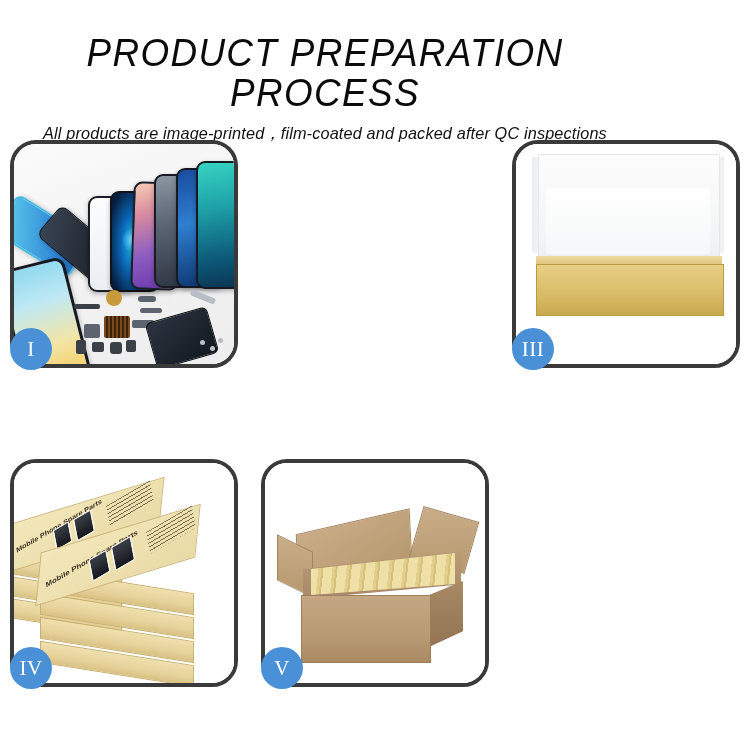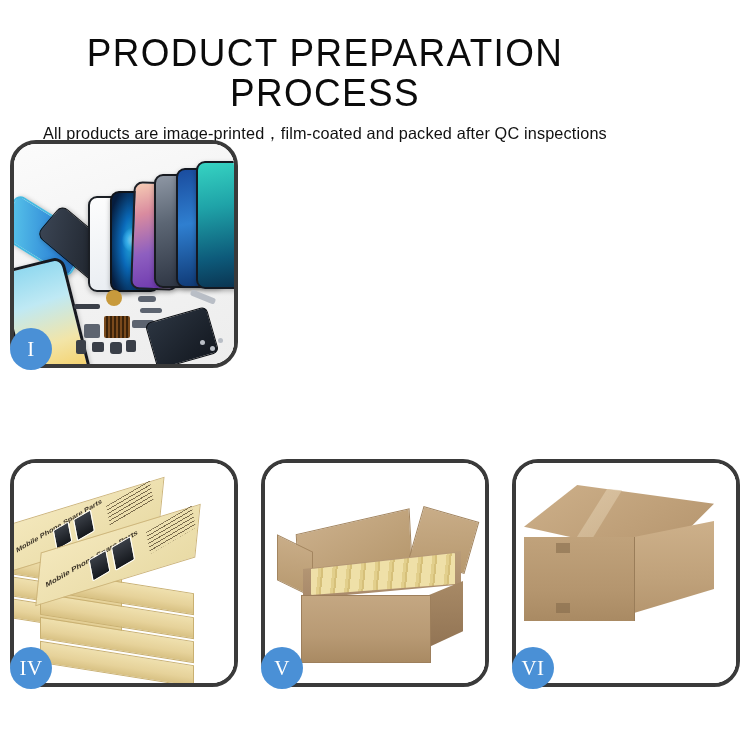--- a/index.html
+++ b/index.html
@@ -15,20 +15,21 @@
     font-family: "Liberation Sans", sans-serif;
     -webkit-font-smoothing: antialiased;
   }
 
   
   #header {
     position: absolute;
     top: 0; left: 0;
     width: 650px;
     text-align: center;
+    font-style: italic;
   }
   #page-title {
     margin: 0;
     padding-top: 34px;
     font-family: "Liberation Sans", sans-serif;
     font-size: 38px;
     font-weight: 400;
     letter-spacing: 1.4px;
     color: #0b0b0b;
     line-height: 1.05;
@@ -423,20 +424,35 @@
         <div class="part silver" style="left:176px;top:150px;width:26px;height:6px;transform:rotate(22deg);"></div>
         <div class="part silver" style="left:186px;top:196px;width:5px;height:5px;border-radius:50%;"></div>
         <div class="part silver" style="left:196px;top:202px;width:5px;height:5px;border-radius:50%;"></div>
         <div class="part silver" style="left:204px;top:194px;width:5px;height:5px;border-radius:50%;"></div>
       </div>
     </div>
     <div class="step-badge">I</div>
   </div>
 
 
+  <div class="step-panel col3 row1">
+    <div class="panel-clip">
+      <div class="scene">
+        <div class="p3-bg"></div>
+        <div class="lid-flapL"></div>
+        <div class="lid-flapR"></div>
+        <div class="lid-back"></div>
+        <div class="foam"></div>
+        <div class="kraft-inner"></div>
+        <div class="kraft-lip"></div>
+        <div class="kraft-tray"></div>
+      </div>
+    </div>
+    <div class="step-badge">III</div>
+  </div>
 
   <div class="step-panel col1 row2">
     <div class="panel-clip">
       <div class="scene">
         <div class="p4-bg"></div>
 
         <div class="kbox" style="left:-4px;top:78px;width:110px;height:18px;transform:skewY(9deg);"></div>
         <div class="kbox" style="left:-4px;top:100px;width:110px;height:18px;transform:skewY(9deg);"></div>
         <div class="kbox" style="left:-4px;top:122px;width:110px;height:18px;transform:skewY(9deg);"></div>
         <div class="kbox" style="left:-4px;top:144px;width:110px;height:18px;transform:skewY(9deg);"></div>
@@ -475,28 +491,14 @@
 
         <div class="carton-inner"></div>
         <div class="carton-content"></div>
         <div class="carton-side"></div>
         <div class="carton-front"></div>
       </div>
     </div>
     <div class="step-badge">V</div>
   </div>
 
-  <div class="step-panel col3 row2">
-    <div class="panel-clip">
-      <div class="scene">
-        <div class="p6-bg"></div>
-        <div class="sc-top"></div>
-        <div class="sc-tape"></div>
-        <div class="sc-side"></div>
-        <div class="sc-front"></div>
-        <div class="sc-seam" style="left:40px;top:80px;width:14px;height:10px;"></div>
-        <div class="sc-seam" style="left:40px;top:140px;width:14px;height:10px;"></div>
-      </div>
-    </div>
-    <div class="step-badge">VI</div>
-  </div>
 
 </div>
 
 </body></html>

